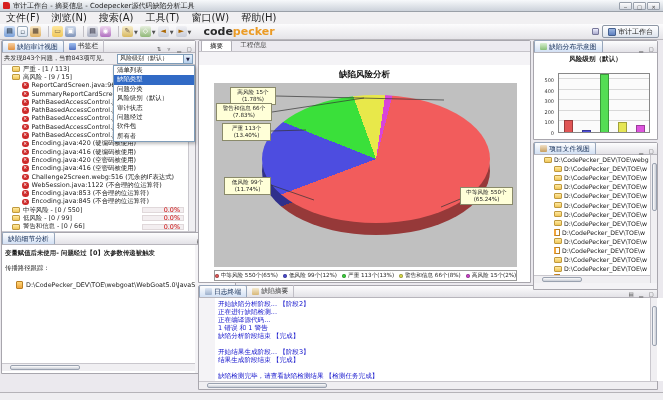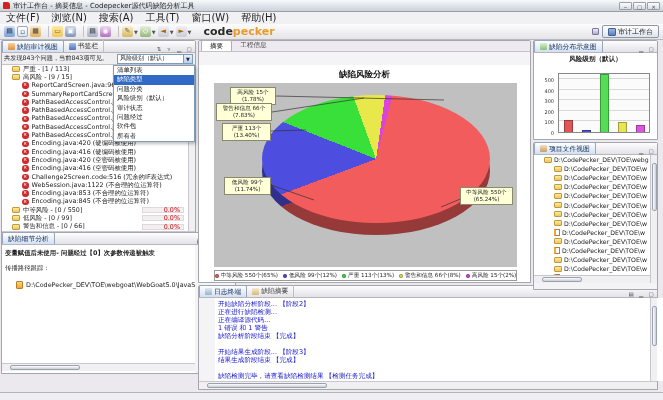--- a/index.html
+++ b/index.html
@@ -268,21 +268,21 @@
           <span class="lbl"><span>Encoding.java:420</span>&nbsp;<span>(空密码被使用)</span></span>
         </div>
 
         <div class="trow ind2">
           <span class="err-ic"></span>
           <span class="lbl"><span>Encoding.java:416</span>&nbsp;<span>(空密码被使用)</span></span>
         </div>
 
         <div class="trow ind2">
           <span class="err-ic"></span>
-          <span class="lbl"><span>Challenge2Screen.code:516</span>&nbsp;<span>(冗余的IF表达式)</span></span>
+          <span class="lbl"><span>Challenge2Screen.webg:516</span>&nbsp;<span>(冗余的IF表达式)</span></span>
         </div>
 
         <div class="trow ind2">
           <span class="err-ic"></span>
           <span class="lbl"><span>WebSession.java:1122</span>&nbsp;<span>(不合理的位运算符)</span></span>
         </div>
 
         <div class="trow ind2">
           <span class="err-ic"></span>
           <span class="lbl"><span>Encoding.java:853</span>&nbsp;<span>(不合理的位运算符)</span></span>

